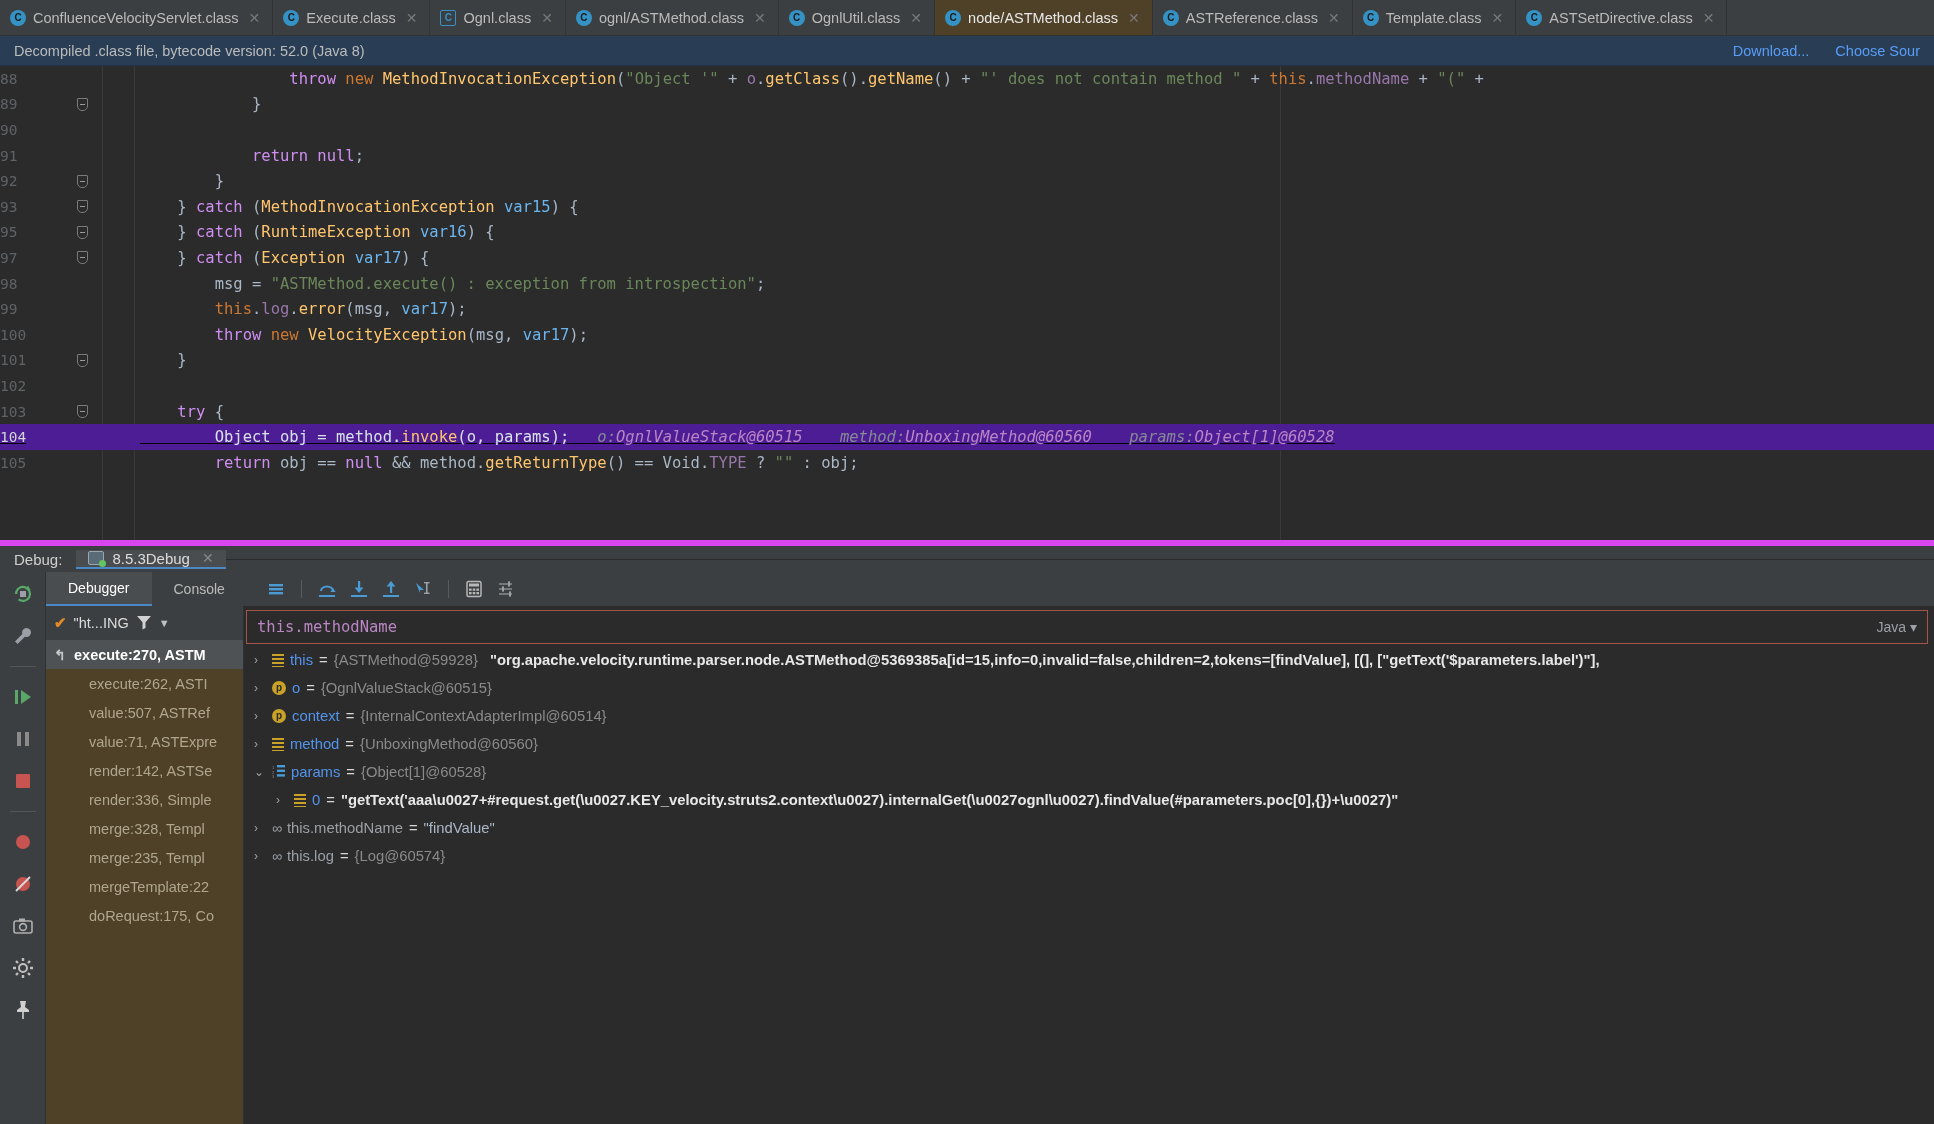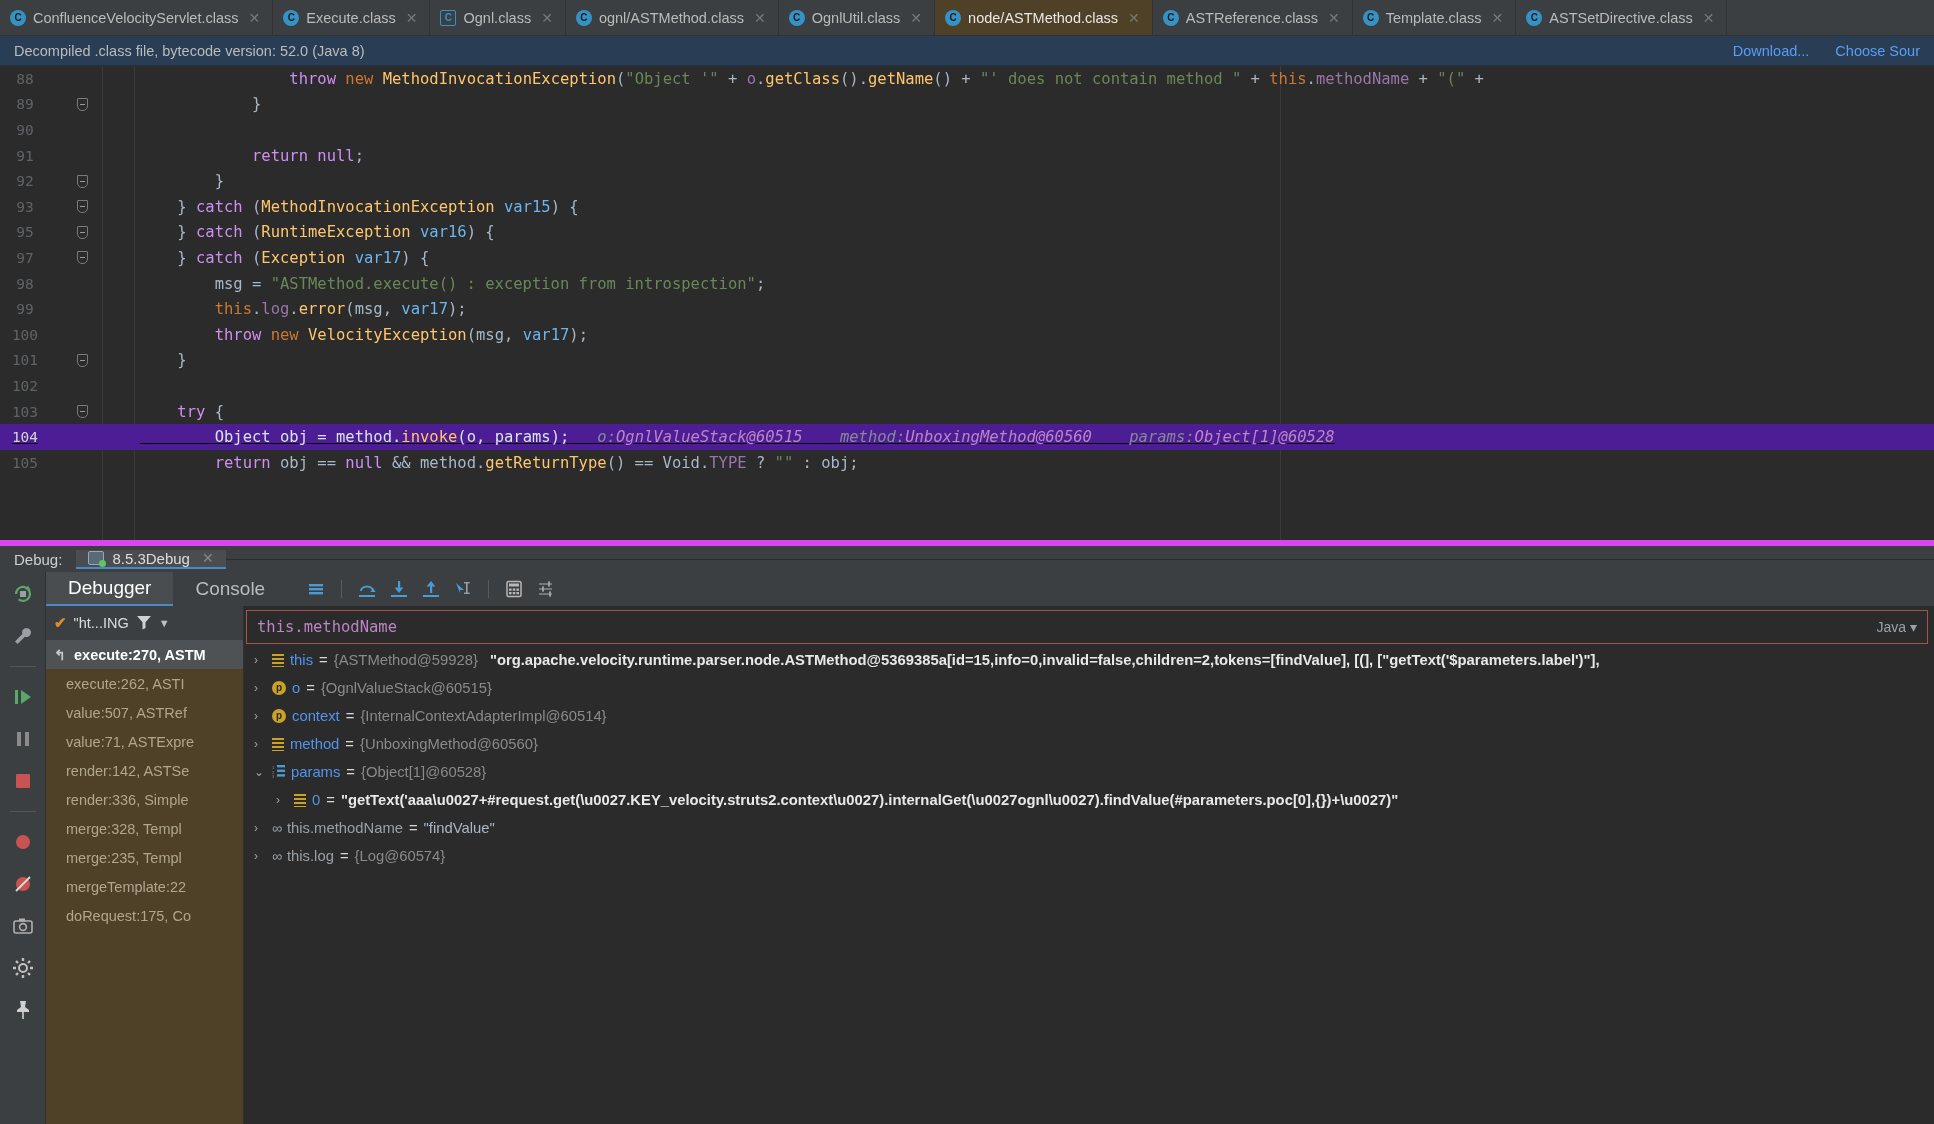--- a/index.html
+++ b/index.html
@@ -72,21 +72,21 @@
   }
   .code-line {
     position: relative;
     height: 25.6px;
     display: flex; align-items: center;
     white-space: pre;
   }
   .code-line.cur { background: #4c1d95; text-decoration: underline; }
   .gutter-num {
     width: 62px; min-width: 62px;
-    text-align: center; padding-right: 12px;
+    text-align: left; padding-right: 12px;
     color: #606366; font-size: 14.5px;
     font-family: "DejaVu Sans Mono", "Liberation Mono", monospace;
   }
   .code-line.cur .gutter-num { color: #d4d4d4; }
   .gutter-fold {
     width: 40px; min-width: 40px;
     display: flex; align-items: center; justify-content: center;
     color: #8a8a8a; font-size: 11px;
   }
   .gutter-gap { width: 32px; min-width: 32px; }
@@ -174,21 +174,21 @@
   .dbgpanel { flex: 1; display: flex; flex-direction: column; min-width: 0; background: #3c3f41; }
 
   .dbgtabs {
     height: 34px; min-height: 34px;
     display: flex; align-items: stretch;
     background: #3c3f41;
   }
   .dtab {
     display: flex; align-items: center;
     padding: 0 22px;
-    color: #bbbbbb; font-size: 19px;
+    color: #bbbbbb; font-size: 14px;
     background: #3c3f41;
   }
   .dtab.active { background: #4a4d4f; color: #ffffff; border-bottom: 2px solid #4a88c7; }
   .dtoolbar {
     display: flex; align-items: center; gap: 2px;
     padding-left: 14px;
   }
   .dtbtn {
     width: 30px; height: 28px;
     display: flex; align-items: center; justify-content: center;
@@ -216,21 +216,21 @@
   .chk { color: #e08a29; font-size: 15px; font-weight: bold; }
   .frame-row {
     height: 29px; min-height: 29px;
     display: flex; align-items: center;
     padding-left: 8px; gap: 6px;
     color: #b0a68e; font-size: 14.5px;
     white-space: nowrap; overflow: hidden;
   }
   .frame-row.sel { background: #4e5254; color: #ffffff; font-weight: bold; }
   .frame-row .frm-ico { color: #c8c8c8; font-size: 14px; width: 14px; }
-  .frame-row.indent { padding-left: 20px; }
+  .frame-row.indent { padding-left: 20px; margin-left: 23px; }
 
   
   .vars {
     flex: 1; min-width: 0;
     background: #2b2b2b;
     display: flex; flex-direction: column;
     overflow: hidden;
   }
   .expr-bar {
     height: 34px; min-height: 34px;

